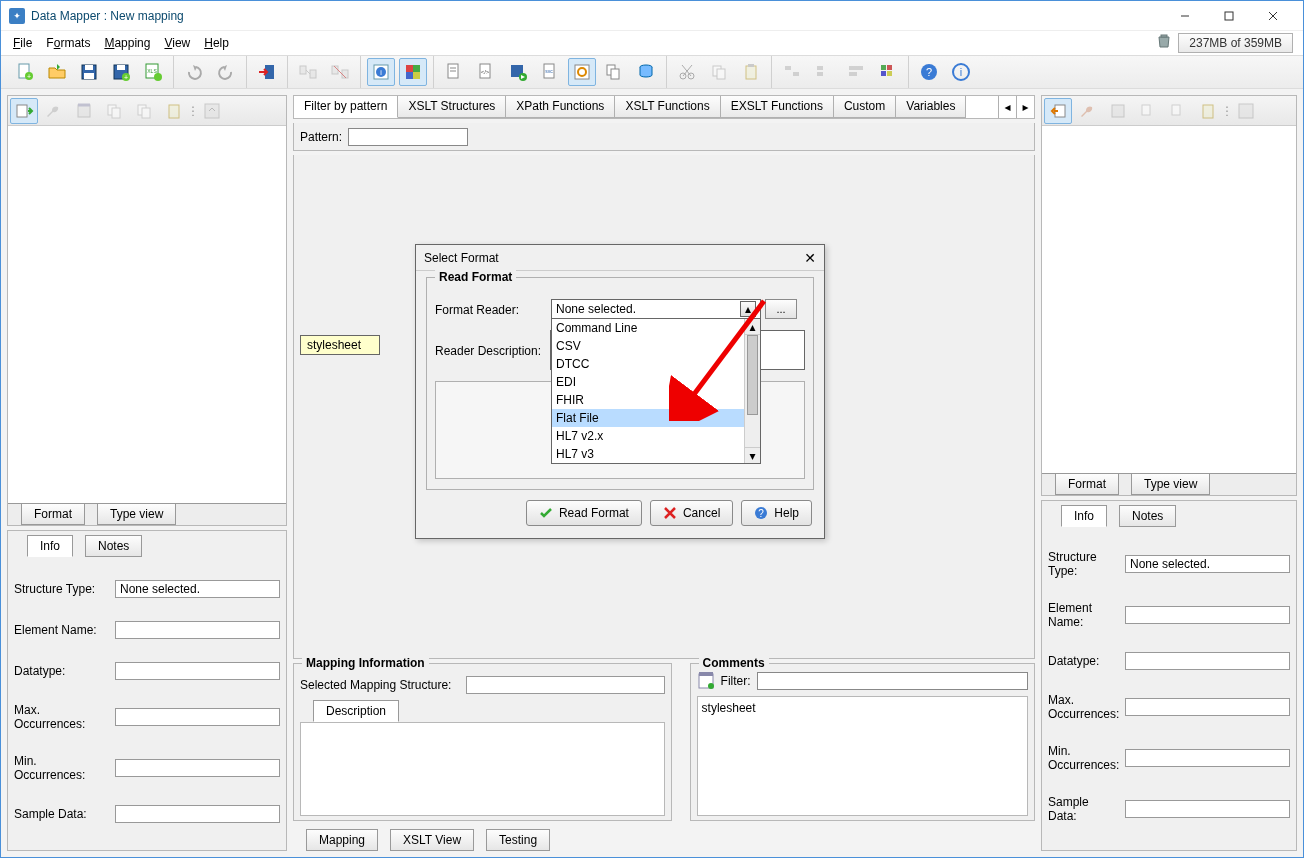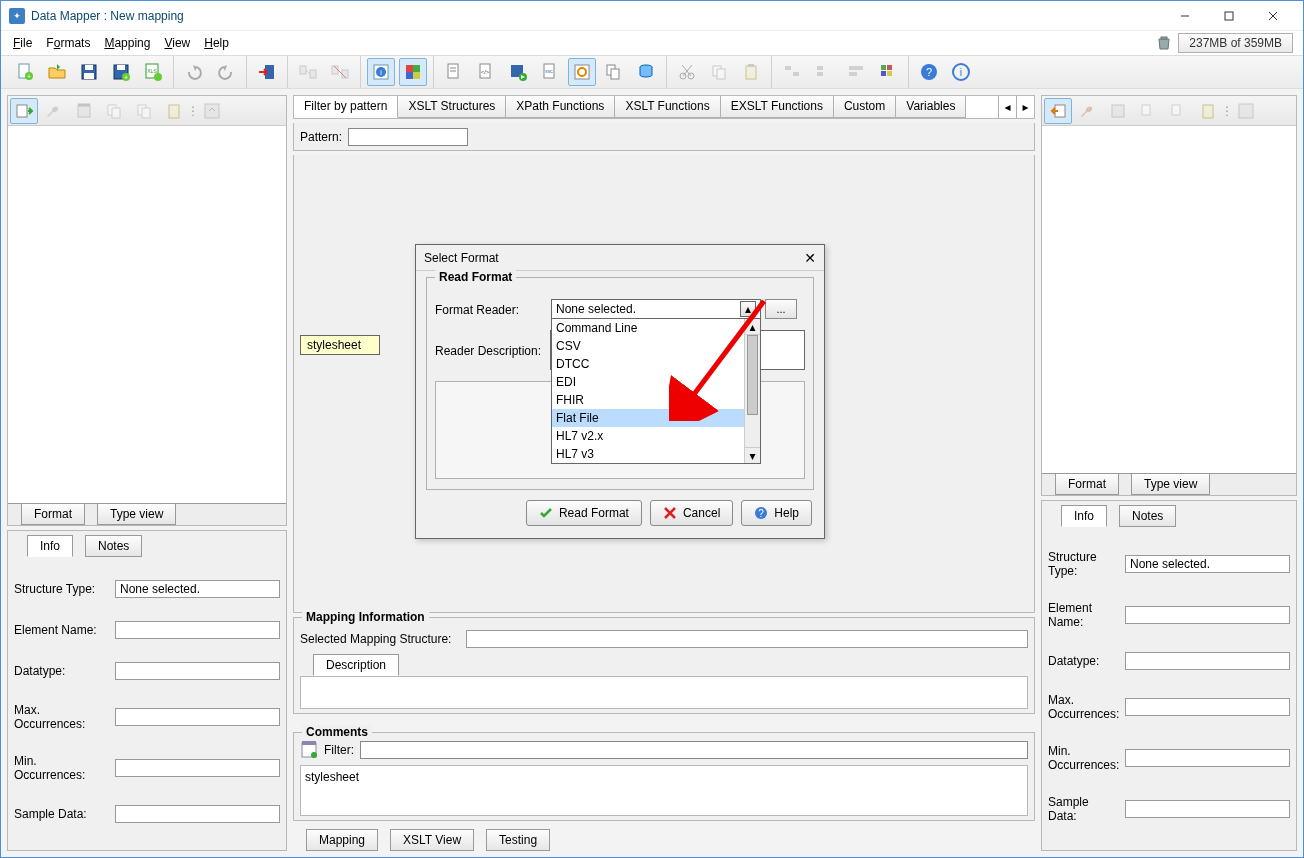--- a/index.html
+++ b/index.html
@@ -9,21 +9,21 @@
 .titlebar { height: 30px; background: #fff; display: flex; align-items: center; padding: 0 8px; border-bottom: 1px solid #eee; }
 .titlebar .app-icon { width: 16px; height: 16px; background: #3b7fc4; margin-right: 6px; display: inline-flex; align-items: center; justify-content: center; color: #fff; font-size: 9px; border-radius: 2px; }
 .titlebar .title { flex: 0 0 auto; color: #0c4a6e; }
 .titlebar .spacer { flex: 1; }
 .win-btn { width: 44px; height: 28px; display: flex; align-items: center; justify-content: center; color: #333; }
 .win-btn svg { width: 10px; height: 10px; }
 
 .menubar { height: 24px; display: flex; align-items: center; padding: 0 6px; gap: 2px; }
 .menubar .menu-item { padding: 2px 6px; cursor: default; }
 .menubar .menu-item span.u { text-decoration: underline; }
-.menubar .mem { margin-left: auto; display: flex; align-items: center; gap: 6px; font-size: 12px; color: #333; padding-right: 4px; }
+.menubar .mem { margin-left: auto; display: flex; gap: 6px; font-size: 12px; color: #333; padding-right: 4px; }
 .mem-box { border: 1px solid #b0b0b0; background: linear-gradient(#fdfdfd,#e9e9e9); padding: 2px 10px; }
 .trash-icon { width: 16px; height: 16px; }
 
 .toolbar { height: 34px; border-top: 1px solid #dcdcdc; border-bottom: 1px solid #dcdcdc; background: linear-gradient(#f7f7f7,#ececec); display: flex; align-items: center; padding: 0 4px; }
 .tool-group { display: flex; align-items: center; gap: 4px; padding: 0 6px; border-right: 1px solid #d0d0d0; height: 100%; }
 .tool-group:last-child { border-right: none; }
 .tool-btn { width: 28px; height: 28px; display: flex; align-items: center; justify-content: center; border: 1px solid transparent; border-radius: 2px; }
 .tool-btn.active { background: #d6e9f8; border-color: #7fb4e0; }
 .tool-btn svg { width: 20px; height: 20px; }
 
@@ -47,21 +47,21 @@
 .tabstrip .tab { padding: 3px 10px; border-right: 1px solid #b0b0b0; background: linear-gradient(#fdfdfd,#e9e9e9); font-size: 12px; white-space: nowrap; border-bottom: 1px solid #b0b0b0; }
 .tabstrip .tab.active { background: #fff; border-bottom: 1px solid #fff; }
 .tabstrip .nav { width: 18px; display:flex; align-items:center; justify-content:center; border-left:1px solid #b0b0b0; }
 
 .pattern-row { height: 28px; border: 1px solid #b8b8b8; border-top: none; background: #f0f0f0; display: flex; align-items: center; padding: 0 6px; gap: 6px; }
 .pattern-row input { width: 120px; height: 18px; border: 1px solid #888; }
 
 .canvas { flex: 1; border: 1px solid #b8b8b8; border-top: none; background: #f0f0f0; position: relative; overflow: hidden; }
 .node-box { position: absolute; background: #ffffcc; border: 1px solid #666; padding: 2px 18px 2px 6px; font-size: 12px; }
 
-.bottom-split { height: 204px; display: flex; gap: 18px; flex-direction: column; }
+.bottom-split { height: 158px; display: flex; gap: 18px; }
 .group-box { border: 1px solid #b8b8b8; background: #f0f0f0; position: relative; flex: 1; padding: 8px 6px 4px; display: flex; flex-direction: column; }
 .group-box .legend { position: absolute; top: -8px; left: 8px; background: #f0f0f0; padding: 0 4px; font-size: 12px; font-weight: bold; }
 .group-box .inner-bg { background: #fff; border: 1px solid #b8b8b8; flex: 1; }
 
 .info-panel { border: 1px solid #b8b8b8; background: #f0f0f0; padding: 4px 6px; }
 .info-tabs { display: flex; margin-bottom: 4px; }
 .info-row { display: flex; align-items: center; margin: 23px 0; gap: 6px; }
 .info-row label { width: 126px; font-size: 12px; }
 .info-row input { flex: 1; height: 18px; border: 1px solid #999; background: #fff; padding: 0 4px; font-size: 12px; }
 

